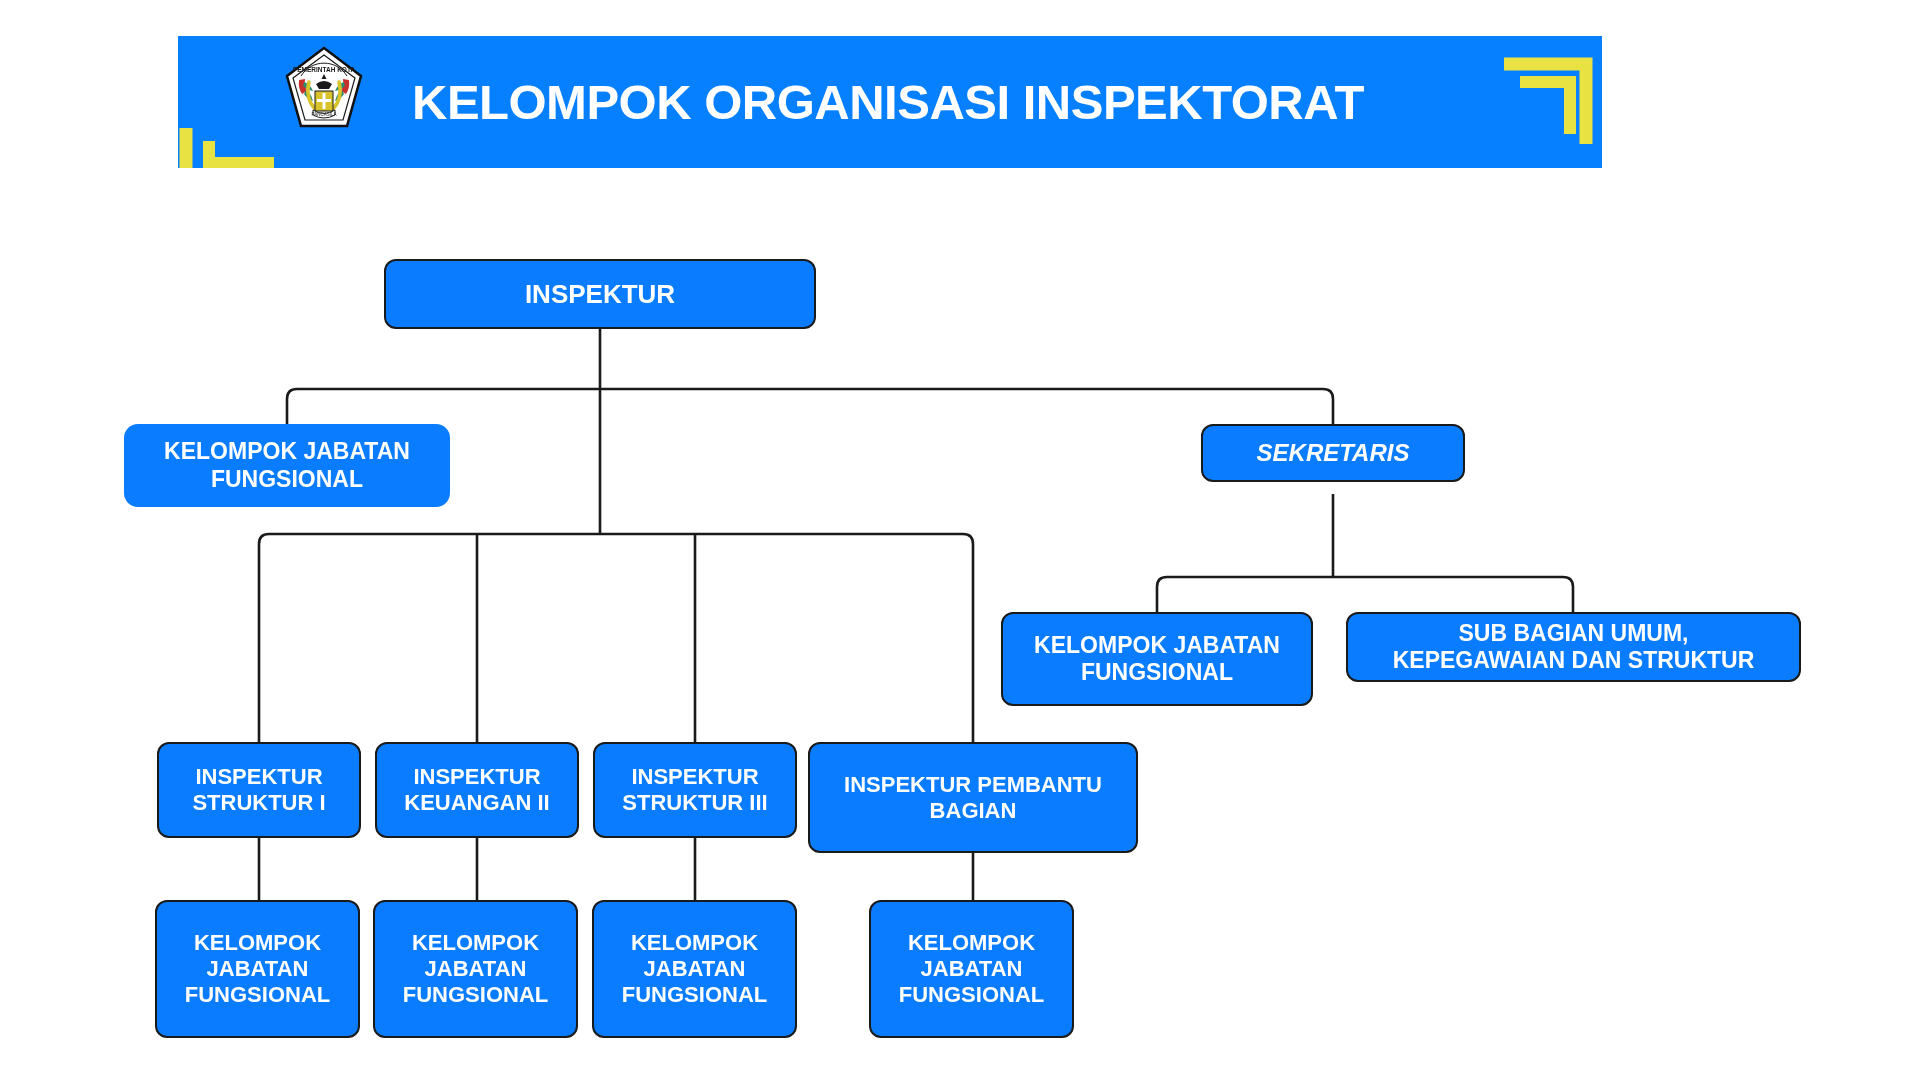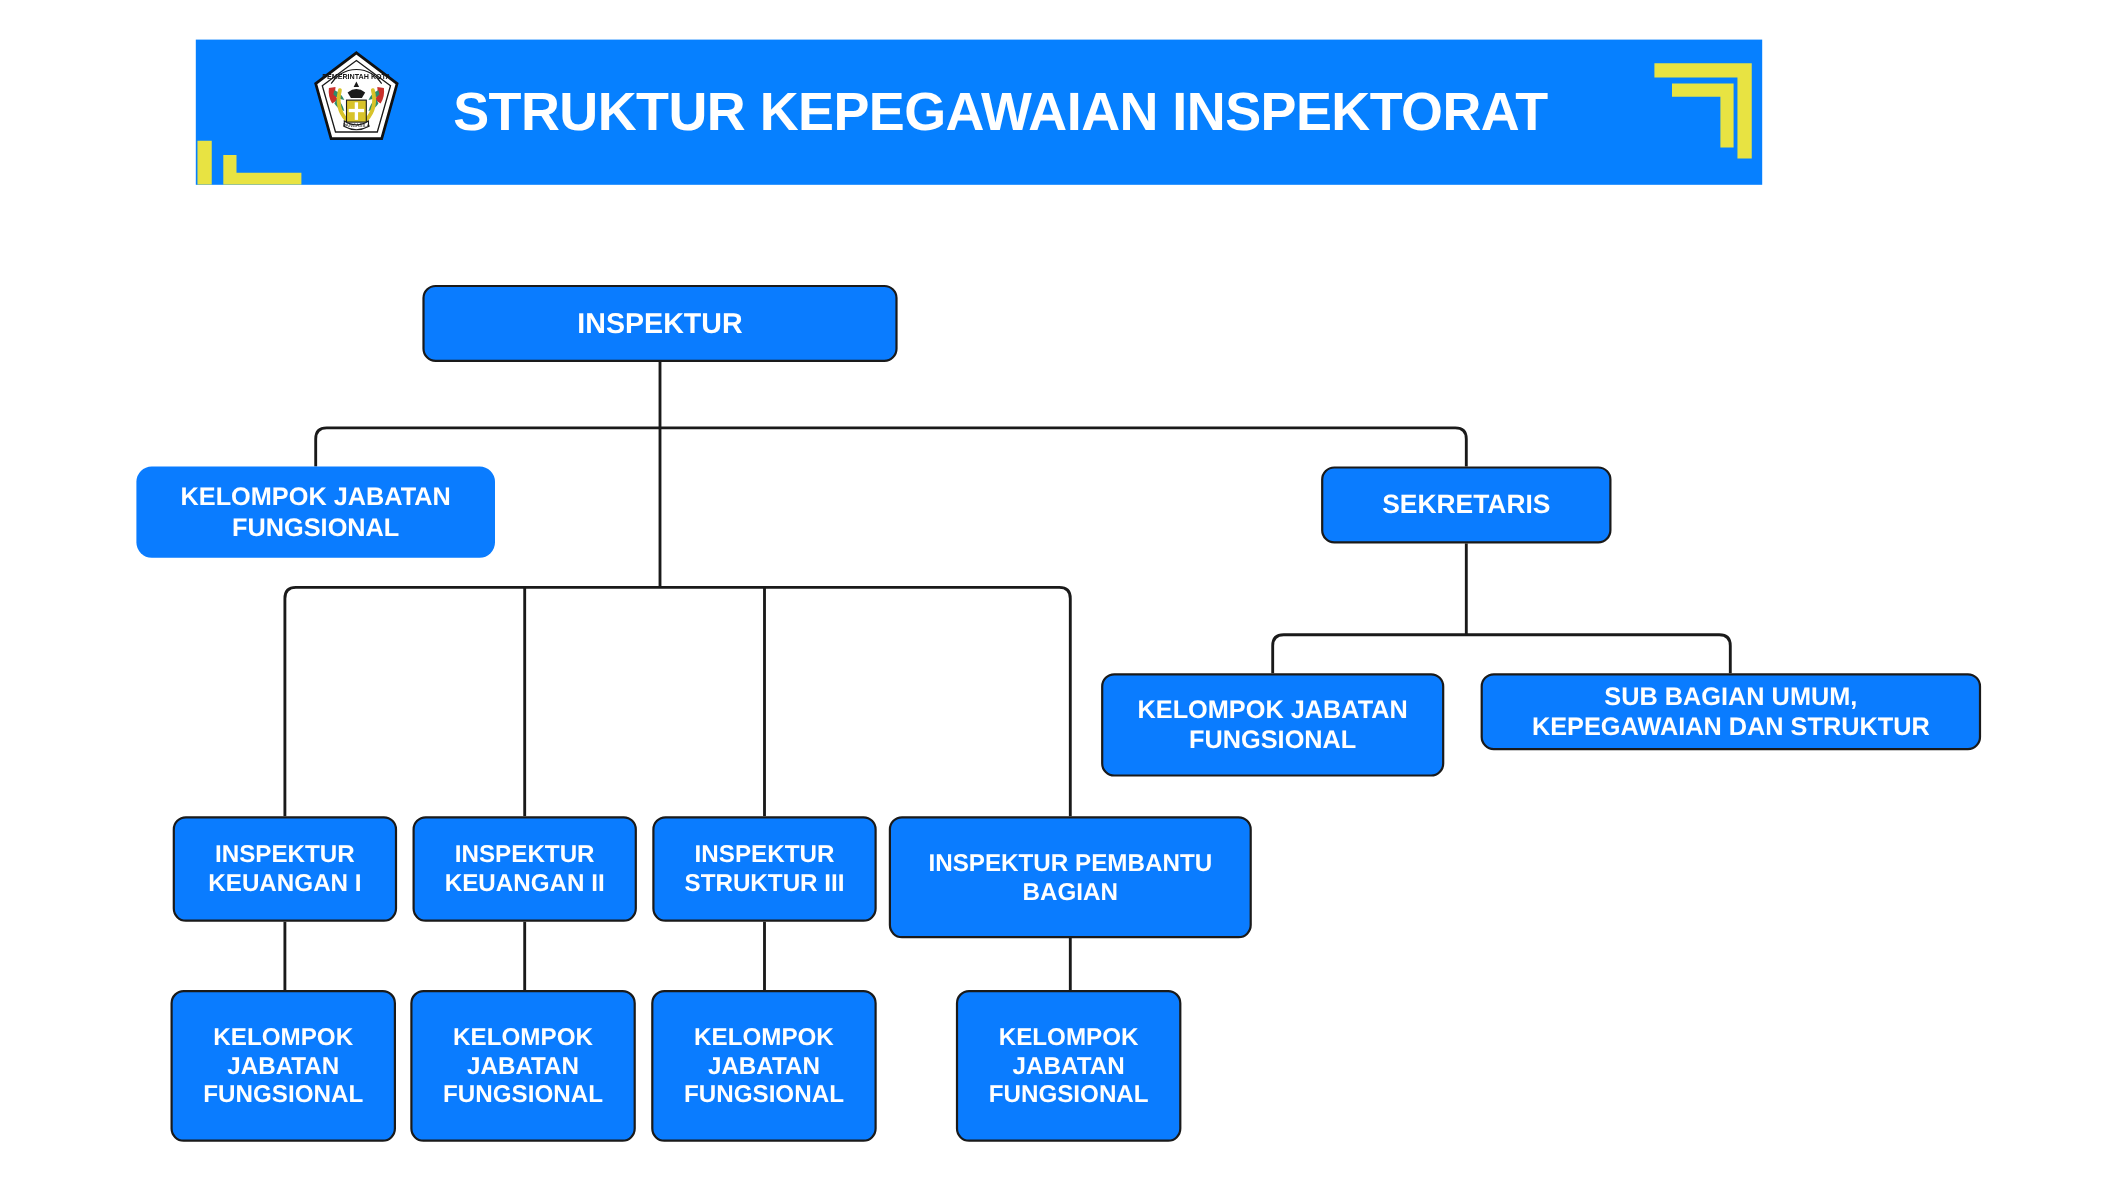--- a/index.html
+++ b/index.html
@@ -98,22 +98,23 @@
 
   #node-inspektur {
     left: 384px; top: 259px; width: 432px; height: 70px;
     font-size: 26px;
   }
   #node-kjf-left {
     left: 124px; top: 424px; width: 326px; height: 83px;
     font-size: 23px;
   }
   #node-sekretaris {
-    left: 1201px; top: 424px; width: 264px; height: 70px;
+    left: 1201px; top: 424px; width: 264px; height: 58px;
     font-size: 24px;
+    font-style: italic;
   }
   #node-kjf-sek {
     left: 1001px; top: 612px; width: 312px; height: 94px;
     font-size: 23px;
   }
   #node-subbag {
     left: 1346px; top: 612px; width: 455px; height: 70px;
     font-size: 23px;
   }
   #node-irban-1 {
@@ -185,21 +186,21 @@
     <path d="M31 38 q8 -6 16 0 l-3 5 h-10 z" fill="#1a1a1a"></path>
     <path d="M39 28 l2.5 5 h-5 z" fill="#1a1a1a"></path>
     <rect x="30" y="45" width="18" height="20" fill="#D8C32A" stroke="#1a1a1a" stroke-width="1"></rect>
     <rect x="37.5" y="47" width="3" height="16" fill="#FFFFFF"></rect>
     <rect x="32" y="53" width="14" height="3" fill="#FFFFFF"></rect>
     <path d="M28 64 q11 7 22 0 l0 5 q-11 6 -22 0 z" fill="#FFFFFF" stroke="#1a1a1a" stroke-width="1"></path>
     <text x="39" y="69.5" font-size="4.5" font-family="Liberation Sans, sans-serif" fill="#1a1a1a" text-anchor="middle">PANCASILA</text>
   </svg>
 </div>
 
-<div id="header-title">STRUKTUR KEPEGAWAIAN INSPEKTORAT</div>
+<div id="header-title">KELOMPOK ORGANISASI INSPEKTORAT</div>
 
 <svg id="connectors" viewBox="0 0 1920 1080" xmlns="http://www.w3.org/2000/svg">
   <g fill="none" stroke="#1a1a1a" stroke-width="2.6" stroke-linecap="butt">
 
     <path d="M600 329 L600 534"></path>
 
     <path d="M287 424 L287 399 Q287 389 297 389 L1323 389 Q1333 389 1333 399 L1333 424"></path>
 
     <path d="M1333 494 L1333 577"></path>
 
@@ -241,21 +242,21 @@
 <div class="node" id="node-subbag">
   <div>
     <span class="label">SUB BAGIAN UMUM,</span>
     <span class="label">KEPEGAWAIAN DAN STRUKTUR</span>
   </div>
 </div>
 
 <div class="node" id="node-irban-1">
   <div>
     <span class="label">INSPEKTUR</span>
-    <span class="label">KEUANGAN I</span>
+    <span class="label">STRUKTUR I</span>
   </div>
 </div>
 
 <div class="node" id="node-irban-2">
   <div>
     <span class="label">INSPEKTUR</span>
     <span class="label">KEUANGAN II</span>
   </div>
 </div>
 

